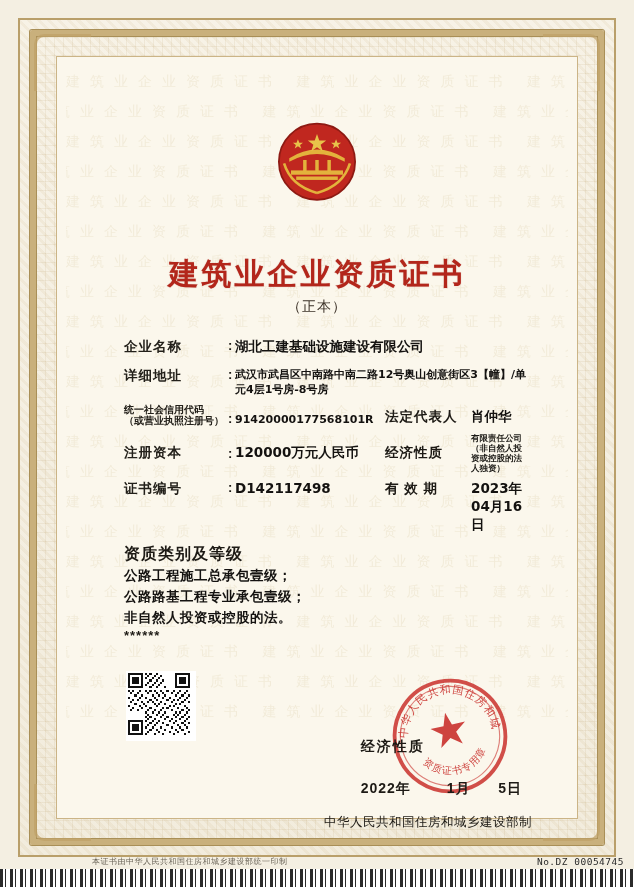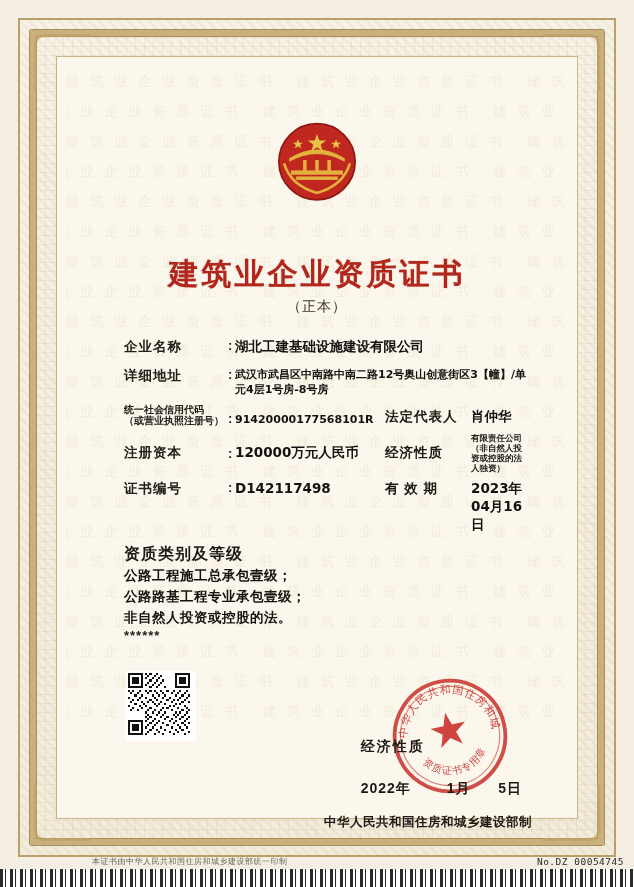--- a/index.html
+++ b/index.html
@@ -110,21 +110,21 @@
   }
   .qual-stars{font-size:13px;font-weight:bold;letter-spacing:1px;}
 
   
   .issuer{
     position:absolute;right:46px;top:672px;text-align:left;color:#1d1a15;
   }
   .issuer-line{font-size:14px;font-weight:bold;letter-spacing:2px;}
   .date-line{font-size:14px;font-weight:bold;margin-top:24px;letter-spacing:1px;}
   .ministry{
-    position:absolute;right:36px;top:748px;font-size:12.5px;font-weight:bold;
+    position:absolute;right:36px;top:748px;font-size:12.5px;font-weight:normal;
     color:#1d1a15;letter-spacing:.5px;
   }
 
   
   .seal{
     position:absolute;right:56px;top:608px;width:124px;height:124px;
     transform:rotate(-12deg);
   }
 
   

